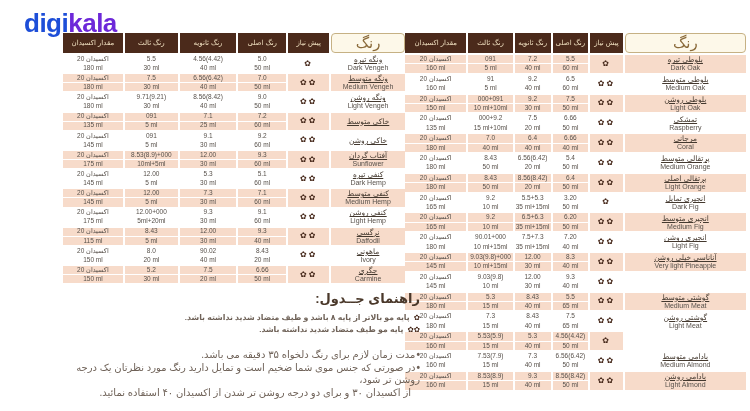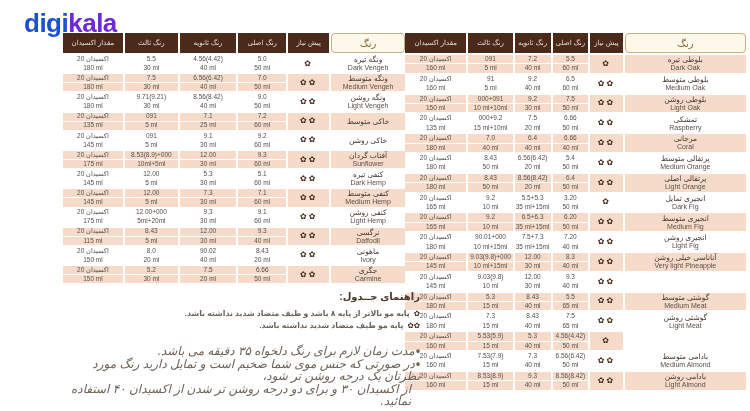--- a/index.html
+++ b/index.html
@@ -16,46 +16,46 @@
   .t-left{left:63px;width:342px;}
   .trow{display:flex;gap:2px;width:100%;}
   .t-right .trow.data{height:17.8px;}
   .t-left .trow.data{height:17.2px;}
   .trow.thead{height:20px;}
 
   .cell{display:flex;flex-direction:column;justify-content:center;align-items:center;
         text-align:center;overflow:hidden;min-width:0;}
   .h{background:#4b2a1b;color:#f0e0c0;font-size:7px;line-height:1.1;}
   .h.name-h{background:#fdf8e9;border:1px solid #c6b184;border-radius:4px;
-            color:#8a6a3a;font-size:10px;}
+            color:#8a6a3a;font-size:15px;}
 
   
   .t-right .c-oxidant{width:18%;}  .t-right .c-third{width:13%;}
   .t-right .c-secondary{width:10.5%;} .t-right .c-primary{width:10.5%;}
   .t-right .c-prereq{width:9.5%;}  .t-right .c-name{flex:1;}
   .t-left .c-oxidant{width:17.5%;} .t-left .c-third{width:15.5%;}
   .t-left .c-secondary{width:16.5%;} .t-left .c-primary{width:14%;}
   .t-left .c-prereq{width:12%;}    .t-left .c-name{flex:1;}
 
   .split{gap:1px;justify-content:stretch;}
   .half{flex:1;width:100%;display:flex;align-items:center;justify-content:center;
         font-size:6.5px;line-height:1;color:#57504a;white-space:nowrap;}
   .trow.pink .half,.trow.pink .solid{background:#f7dbca;}
   .trow.white .half,.trow.white .solid{background:#ffffff;}
 
-  .c-name .fa{font-size:7.5px;color:#44392f;line-height:1.2;}
+  .c-name .fa{font-size:7.5px;color:#44392f;line-height:1.2;text-decoration:underline;}
   .c-name .en{font-size:7px;color:#57504a;line-height:1.2;}
   .stars{color:#46281a;font-size:8px;letter-spacing:2px;line-height:1;}
 
   .guide{position:absolute;right:330px;top:291px;width:362px;direction:rtl;text-align:right;}
-  .g-title{font-size:10px;font-weight:bold;color:#4a382a;margin-bottom:6px;}
+  .g-title{font-size:13px;font-weight:bold;color:#4a382a;margin-bottom:6px;}
   .legend-line{font-size:7.8px;color:#6f6258;line-height:12px;font-weight:bold;}
   .legend-line .stars{margin-left:4px;font-size:7.5px;}
   .notes{margin-top:13px;}
-  .note{font-size:12px;color:#6f6258;line-height:12.5px;font-style:italic;}
+  .note{font-size:10px;color:#6f6258;line-height:12.5px;}
   .note.cont{padding-right:9px;}
   .note .b{font-weight:bold;margin-left:1px;}
 </style>
 </head>
 <body>
 
 <div class="logo"><span class="g">digi</span><span class="r">kala</span></div>
 
 <div id="table-right" class="tbl t-right">
     <div class="trow thead">

